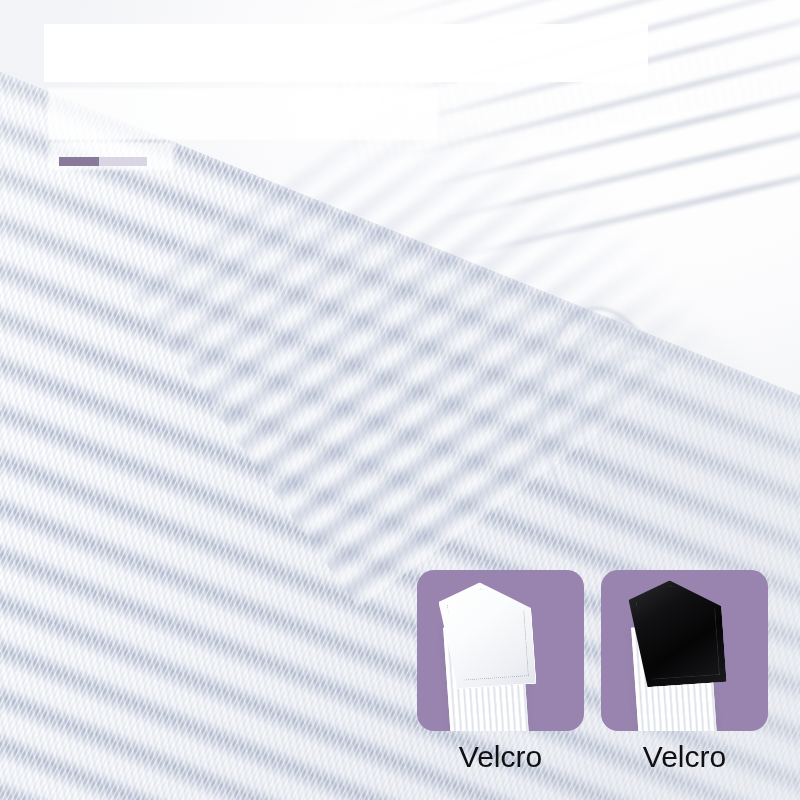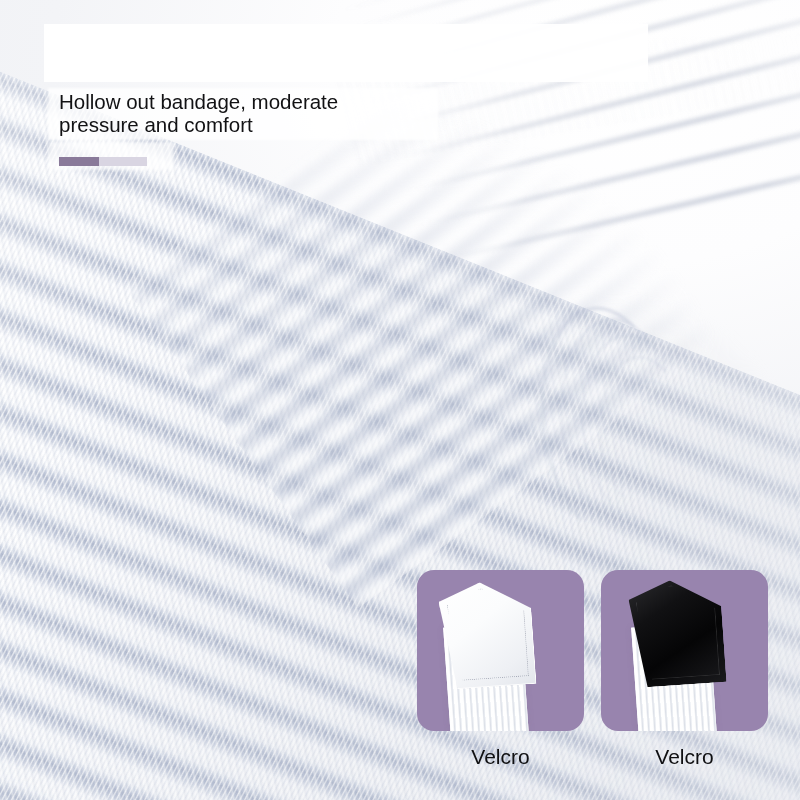--- a/index.html
+++ b/index.html
@@ -280,21 +280,21 @@
     position:absolute; inset:5px 6px 7px 7px;
     border:1px solid rgba(255,255,255,.13);
     clip-path:polygon(0% 16%, 46% 0%, 100% 28%, 100% 100%, 14% 100%);
   }
 
   .card-label {
     position:absolute;
     top:174px;
     width:167px;
     text-align:center;
-    font-size:21px;
+    font-size:30px;
     line-height:26px;
     font-weight:400;
     color:#101012;
   }
   .card-label.left  { left:0px; }
   .card-label.right { left:184px; }
 </style>
 </head>
 <body>
 
@@ -378,24 +378,20 @@
       <div class="arc" style="left: 4px; top: 6px; width: 132px; height: 236px; border-width: 3px; border-top-color: rgba(188, 196, 214, 0.6); border-left-color: rgba(196, 203, 219, 0.48); transform: rotate(-8deg);"></div>
       <div class="arc" style="left: 24px; top: 18px; width: 118px; height: 212px; border-width: 2.6px; border-top-color: rgba(188, 196, 214, 0.52); border-left-color: rgba(196, 203, 219, 0.42); transform: rotate(-7deg);"></div>
       <div class="arc" style="left: 44px; top: 34px; width: 104px; height: 186px; border-width: 2.3px; border-top-color: rgba(188, 196, 214, 0.46); border-left-color: rgba(196, 203, 219, 0.37); transform: rotate(-6deg);"></div>
       <div class="arc" style="left: 62px; top: 56px; width: 88px; height: 156px; border-width: 2px; border-top-color: rgba(188, 196, 214, 0.4); border-left-color: rgba(196, 203, 219, 0.32); transform: rotate(-5deg);"></div>
       <div class="arc" style="left: 78px; top: 80px; width: 72px; height: 126px; border-width: 1.8px; border-top-color: rgba(188, 196, 214, 0.34); border-left-color: rgba(196, 203, 219, 0.27); transform: rotate(-4deg);"></div>
     </div>
 
   <div class="title-plate"></div>
 
   <div class="subtitle-plate"></div>
-  <div class="subtitle">
-    <span>Hollow out bandage, moderate</span><br>
-    <span>pressure and comfort</span>
-  </div>
 
   <div class="accent-plate"></div>
   <div class="accent-bar">
     <span class="seg-dark"></span>
     <span class="seg-light"></span>
   </div>
 
   <div class="cards">
 
     <div class="card left">

